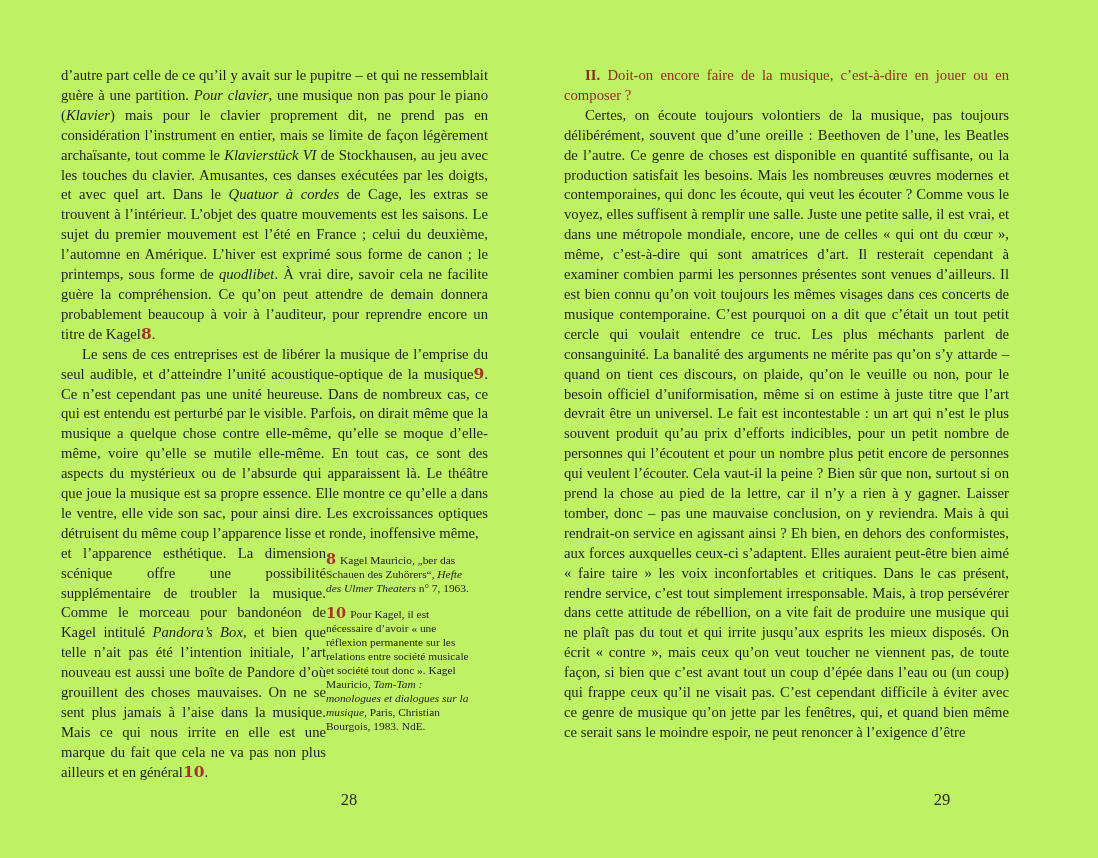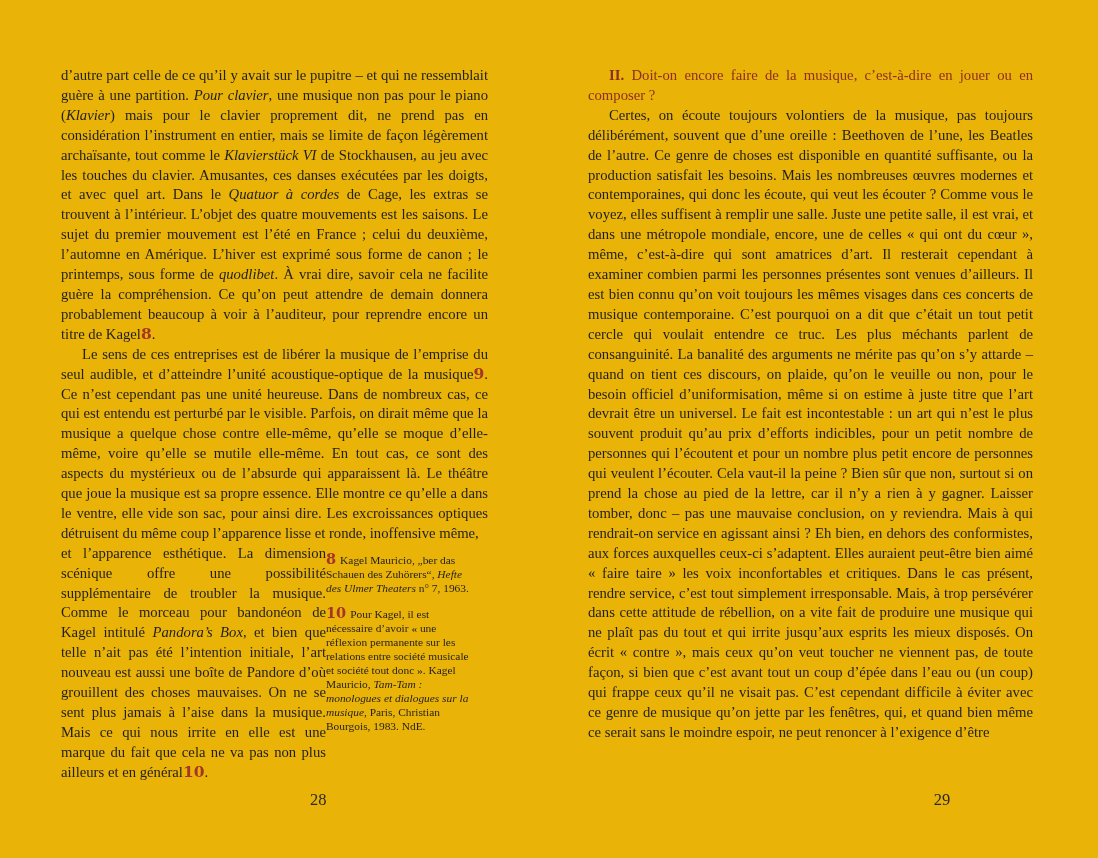--- a/index.html
+++ b/index.html
@@ -1,41 +1,41 @@
 <!DOCTYPE html>
 <html><head>
 <meta charset="utf-8">
 <style>
   html, body { margin:0; padding:0; background:#ffffff; }
   .spread {
-    position:relative; width:1098px; height:858px; background:#eab308;
+    position:relative; width:1098px; height:858px; background:#bef264;
     overflow:hidden; font-family:"Liberation Serif", serif; color:#201f1d;
   }
   .page { position:absolute; top:66px; }
   .page.left  { left:61px;  width:427px; }
-  .page.right { left:588px; width:445px; }
+  .page.right { left:564px; width:445px; }
   .body { margin:0; font-size:14.7px; line-height:19.9px; text-align:justify; }
   .indent { text-indent:21px; }
   .heading { color:#8c2e20; }
   .b { font-weight:bold; }
   .i { font-style:italic; }
   .ref {
     font-weight:bold; color:#a43527; font-size:15.5px;
     font-family:"DejaVu Serif", serif; line-height:1;
   }
   .bottom { display:flex; }
   .narrow { width:265px; flex:0 0 265px; }
   .notes { flex:1 1 auto; padding-top:8px; }
   .note { margin:0 16px 11px 0; font-size:11.4px; line-height:13.9px; text-align:left; }
   .fn-num {
     font-weight:bold; color:#a43527; font-size:14.5px;
     font-family:"DejaVu Serif", serif; margin-right:4px; line-height:1;
   }
   .pagenum { position:absolute; top:790px; font-size:16.5px; color:#2a2927; }
-  .pagenum.left-num  { left:310px; width:44px; }
+  .pagenum.left-num  { left:327px; width:44px; text-align:center; }
   .pagenum.right-num { left:920px; width:44px; text-align:center; }
 </style>
 </head>
 <body>
 
 <div class="spread">
 
   <section class="page left">
     <p class="body"><span>d’autre part celle de ce qu’il y avait sur le pupitre – et qui ne ressemblait guère à une partition. </span><span class="i">Pour clavier</span><span>, une musique non pas pour le piano (</span><span class="i">Klavier</span><span>) mais pour le clavier proprement dit, ne prend pas en considération l’instrument en entier, mais se limite de façon légèrement archaïsante, tout comme le </span><span class="i">Klavierstück VI</span><span> de Stockhausen, au jeu avec les touches du clavier. Amusantes, ces danses exécutées par les doigts, et avec quel art. Dans le </span><span class="i">Quatuor à cordes</span><span> de Cage, les extras se trouvent à l’intérieur. L’objet des quatre mouvements est les saisons. Le sujet du premier mouvement est l’été en France ; celui du deuxième, l’automne en Amérique. L’hiver est exprimé sous forme de canon ; le printemps, sous forme de </span><span class="i">quodlibet</span><span>. À vrai dire, savoir cela ne facilite guère la compréhension. Ce qu’on peut attendre de demain donnera probablement beaucoup à voir à l’auditeur, pour reprendre encore un titre de Kagel</span><span class="ref">8</span><span>.</span></p>
     <p class="body indent"><span>Le sens de ces entreprises est de libérer la musique de l’emprise du seul audible, et d’atteindre l’unité acoustique-optique de la musique</span><span class="ref">9</span><span>. Ce n’est cependant pas une unité heureuse. Dans de nombreux cas, ce qui est entendu est perturbé par le visible. Parfois, on dirait même que la musique a quelque chose contre elle-même, qu’elle se moque d’elle-même, voire qu’elle se mutile elle-même. En tout cas, ce sont des aspects du mystérieux ou de l’absurde qui apparaissent là. Le théâtre que joue la musique est sa propre essence. Elle montre ce qu’elle a dans le ventre, elle vide son sac, pour ainsi dire. Les excroissances optiques détruisent du même coup l’apparence lisse et ronde, inoffensive même,</span></p>

